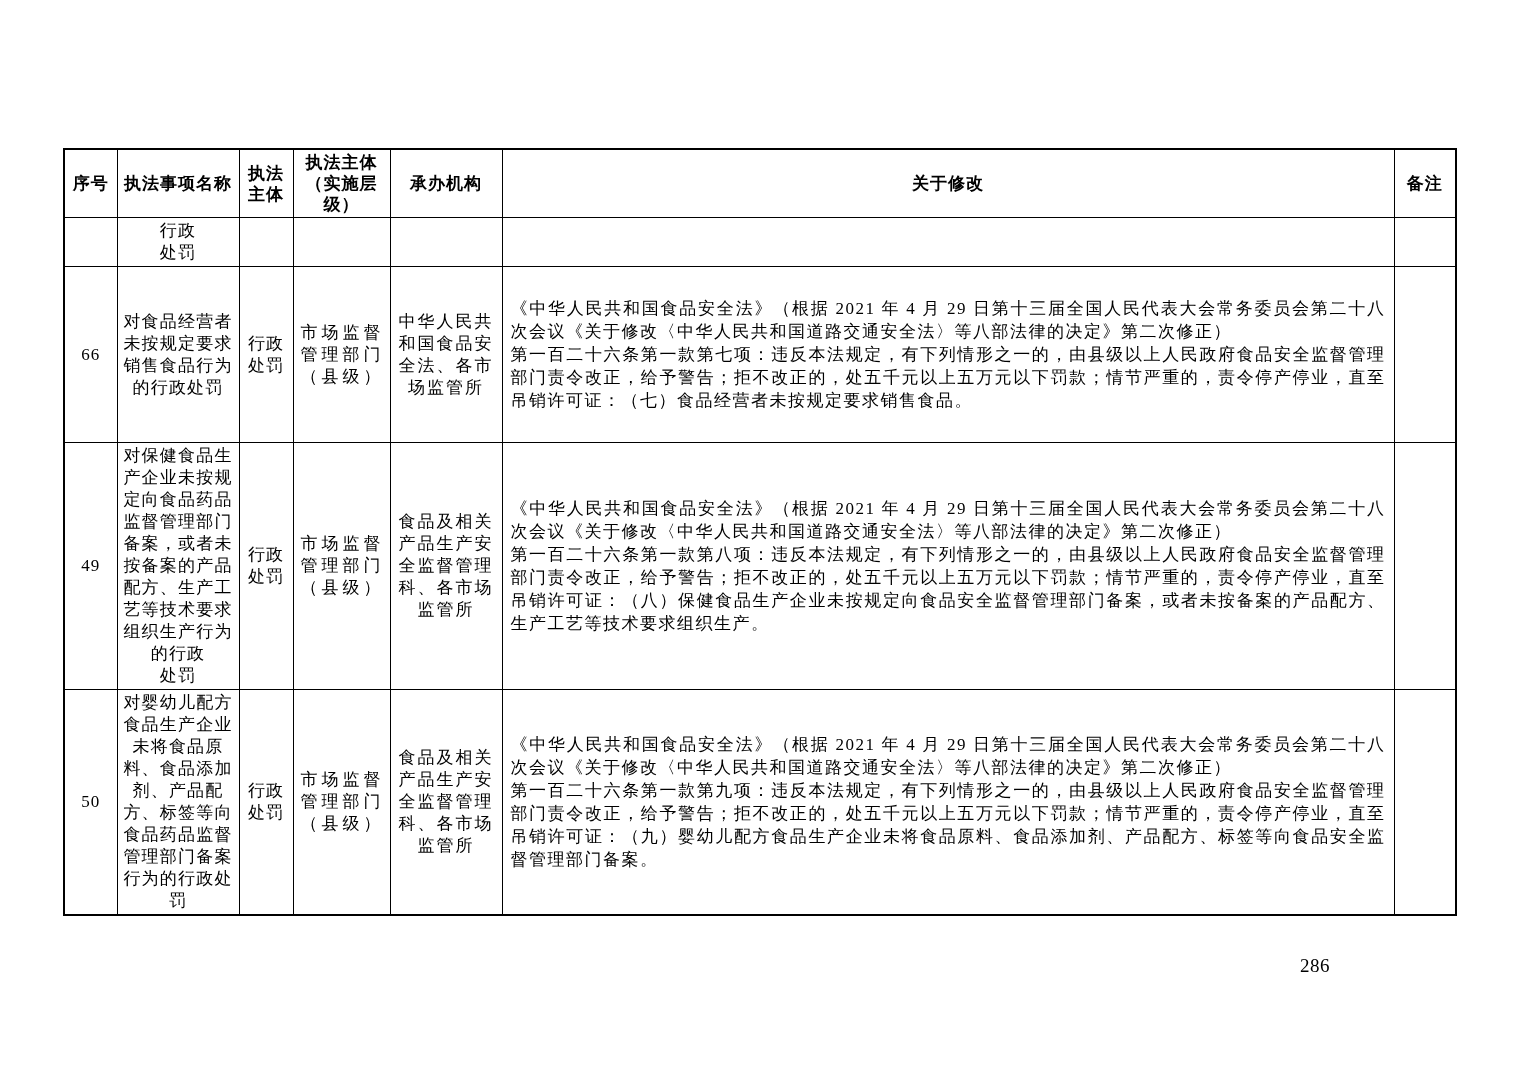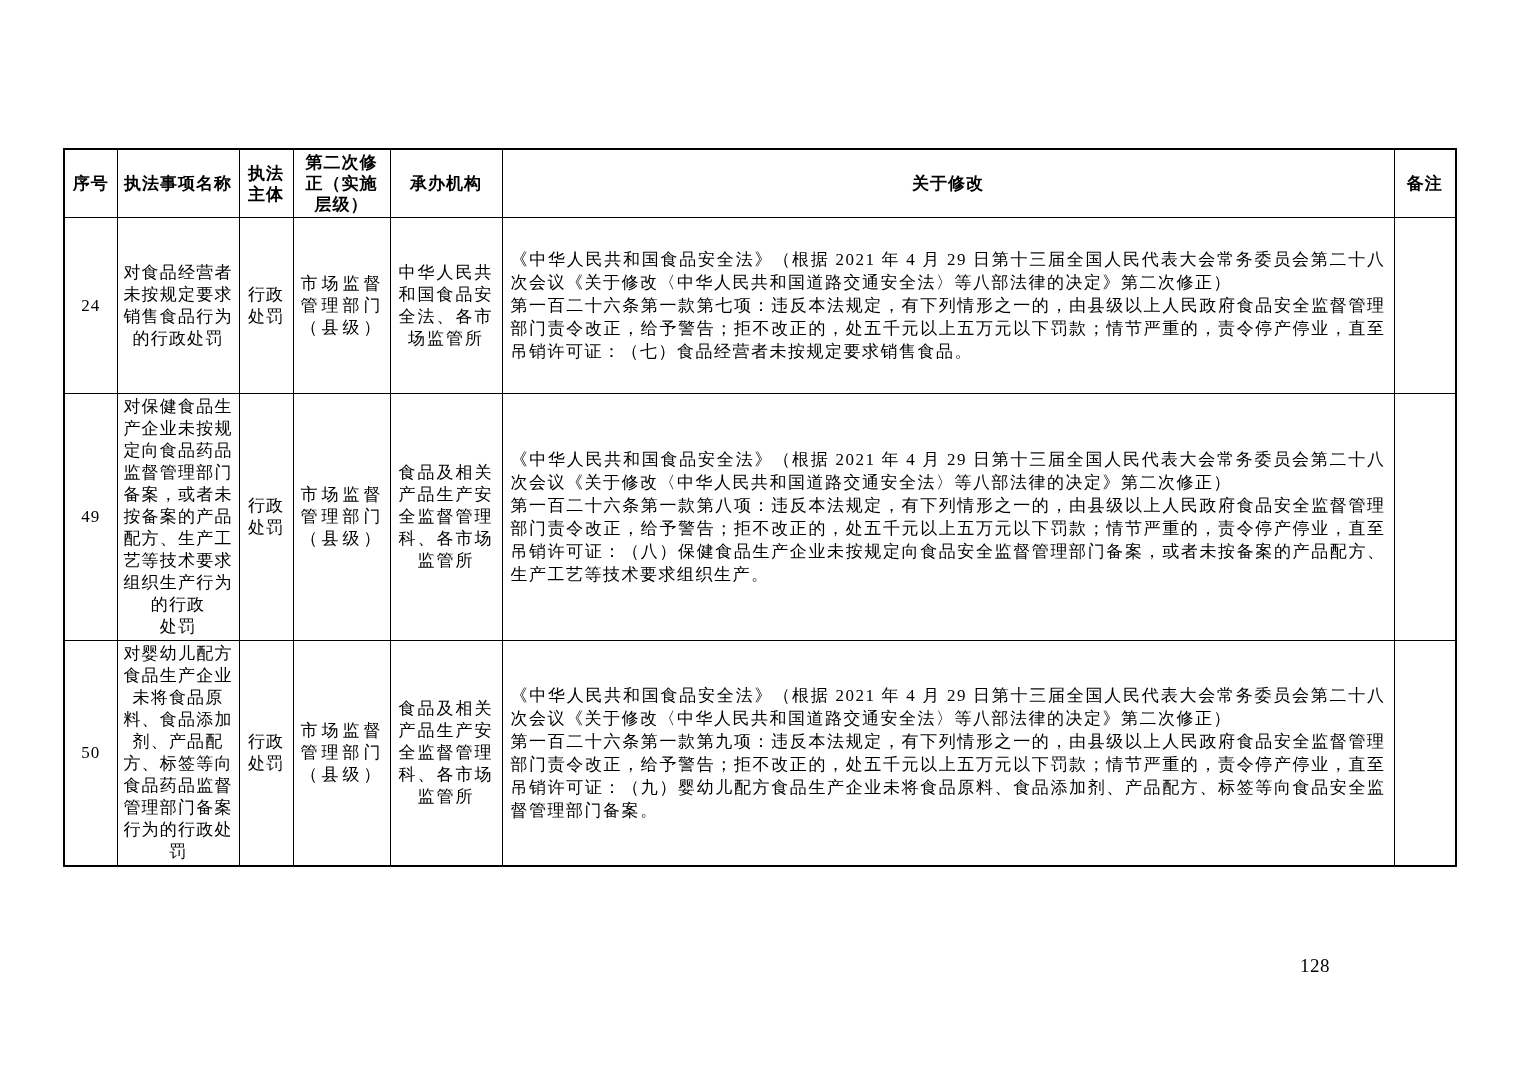--- a/index.html
+++ b/index.html
@@ -82,29 +82,39 @@
       <col style="width:97px">
       <col style="width:112px">
       <col style="width:892px">
       <col style="width:62px">
     </colgroup>
     <thead>
       <tr class="row-header">
         <th>序号</th>
         <th>执法事项名称</th>
         <th>执法主体</th>
-        <th>第二次修正（实施层级）</th>
+        <th>执法主体（实施层级）</th>
         <th>承办机构</th>
         <th>关于修改</th>
         <th>备注</th>
       </tr>
     </thead>
     <tbody>
+      <tr class="row-carry">
+        <td class="cell-seq"></td>
+        <td class="cell-name">行政
+处罚</td>
+        <td class="cell-category"></td>
+        <td class="cell-subject"></td>
+        <td class="cell-agency"></td>
+        <td class="cell-basis"></td>
+        <td class="cell-note"></td>
+      </tr>
       <tr class="row-48">
-        <td class="cell-seq">24</td>
+        <td class="cell-seq">66</td>
         <td class="cell-name">对食品经营者未按规定要求销售食品行为的行政处罚</td>
         <td class="cell-category">行政处罚</td>
         <td class="cell-subject">市场监督管理部门（县级）</td>
         <td class="cell-agency">中华人民共和国食品安全法、各市场监管所</td>
         <td class="cell-basis">《中华人民共和国食品安全法》（根据 2021 年 4 月 29 日第十三届全国人民代表大会常务委员会第二十八次会议《关于修改〈中华人民共和国道路交通安全法〉等八部法律的决定》第二次修正）
 第一百二十六条第一款第七项：违反本法规定，有下列情形之一的，由县级以上人民政府食品安全监督管理部门责令改正，给予警告；拒不改正的，处五千元以上五万元以下罚款；情节严重的，责令停产停业，直至吊销许可证：（七）食品经营者未按规定要求销售食品。</td>
         <td class="cell-note"></td>
       </tr>
       <tr class="row-49">
         <td class="cell-seq">49</td>
@@ -123,15 +133,15 @@
         <td class="cell-category">行政处罚</td>
         <td class="cell-subject">市场监督管理部门（县级）</td>
         <td class="cell-agency">食品及相关产品生产安全监督管理科、各市场监管所</td>
         <td class="cell-basis">《中华人民共和国食品安全法》（根据 2021 年 4 月 29 日第十三届全国人民代表大会常务委员会第二十八次会议《关于修改〈中华人民共和国道路交通安全法〉等八部法律的决定》第二次修正）
 第一百二十六条第一款第九项：违反本法规定，有下列情形之一的，由县级以上人民政府食品安全监督管理部门责令改正，给予警告；拒不改正的，处五千元以上五万元以下罚款；情节严重的，责令停产停业，直至吊销许可证：（九）婴幼儿配方食品生产企业未将食品原料、食品添加剂、产品配方、标签等向食品安全监督管理部门备案。</td>
         <td class="cell-note"></td>
       </tr>
     </tbody>
   </table>
 
-  <div class="page-number">128</div>
+  <div class="page-number">286</div>
 
 </div>
 
 </body></html>

